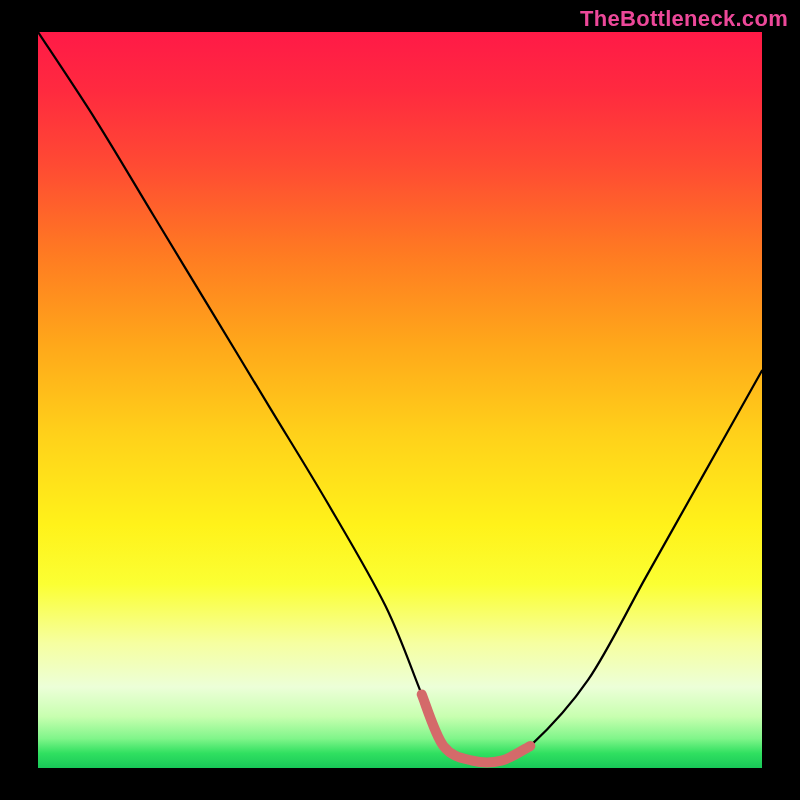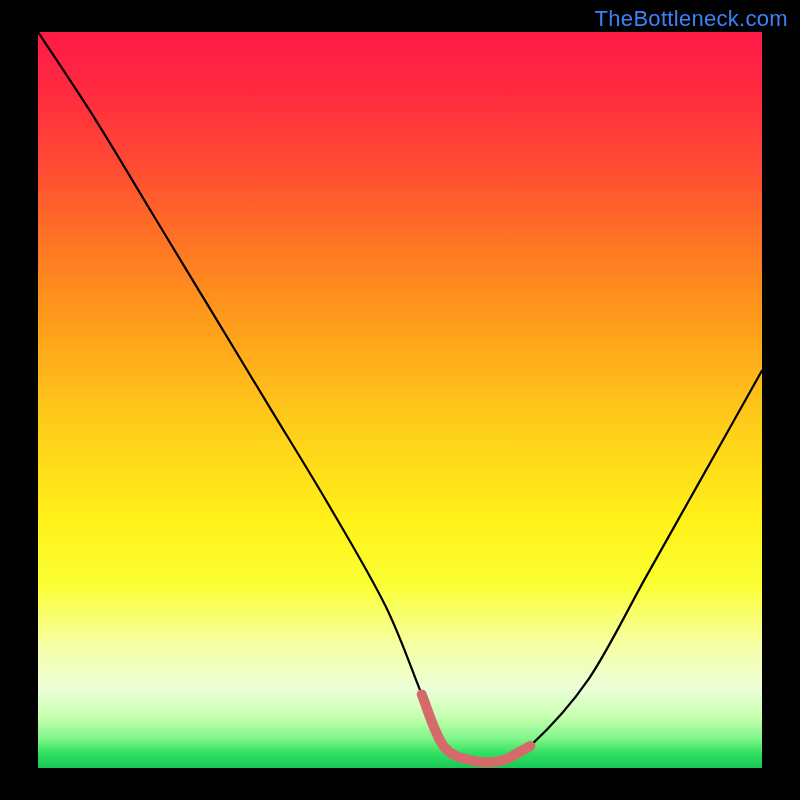--- a/index.html
+++ b/index.html
@@ -14,23 +14,23 @@
   .frame {
     position: relative;
     width: 800px;
     height: 800px;
     background: #000;
   }
   .watermark {
     position: absolute;
     top: 6px;
     right: 12px;
-    color: #3b82f6;
+    color: #ec4899;
     font-size: 22px;
-    font-weight: 400;
+    font-weight: 700;
     letter-spacing: 0.3px;
     z-index: 10;
   }
   .plot-area {
     position: absolute;
     left: 38px;
     top: 32px;
     width: 724px;
     height: 736px;
     overflow: hidden;

